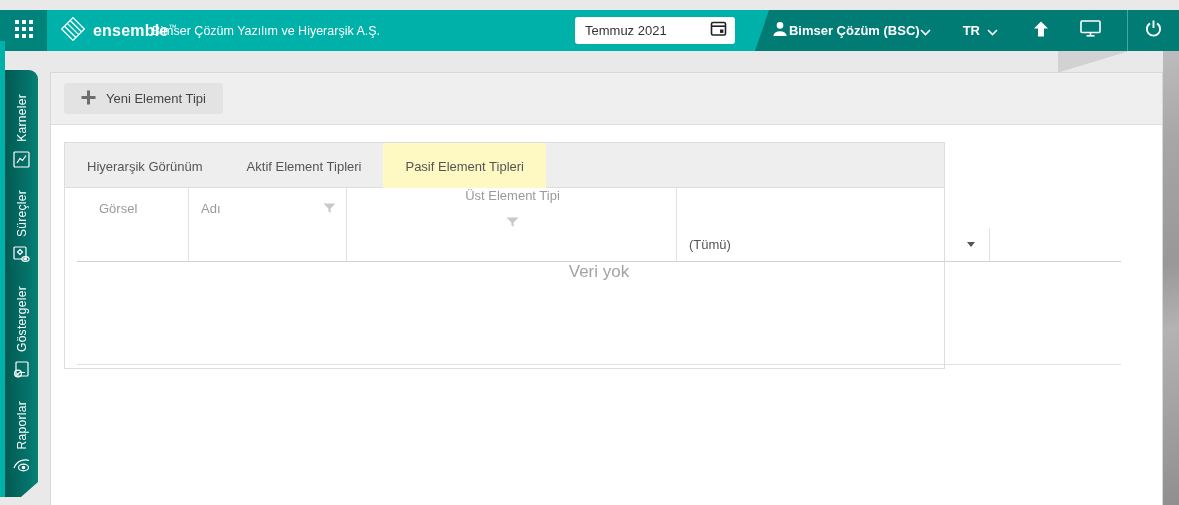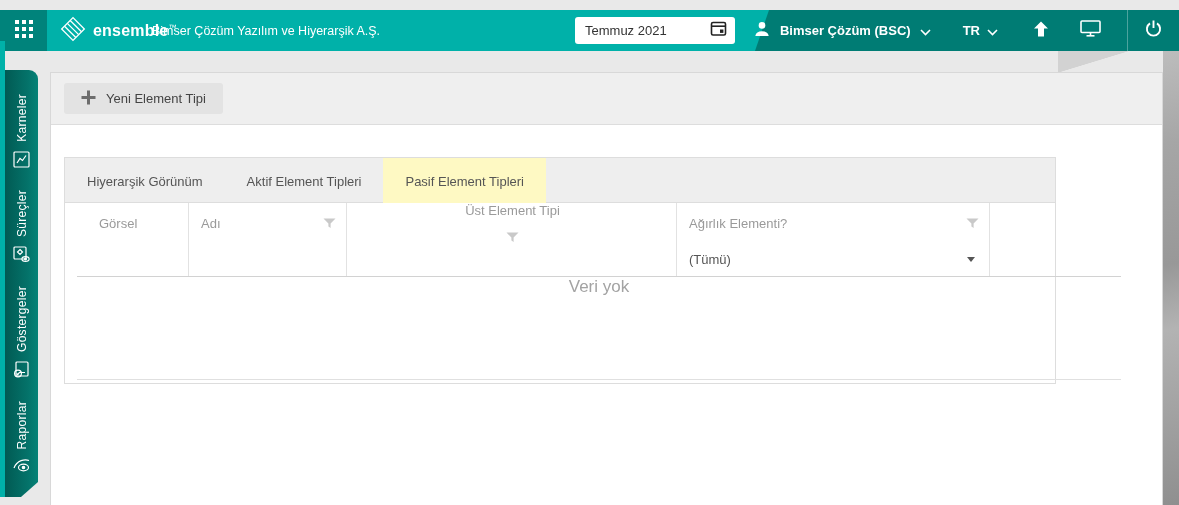--- a/index.html
+++ b/index.html
@@ -20,21 +20,21 @@
     display:flex; align-items:center; justify-content:center; cursor:pointer; }
   .logo { position:absolute; left:60px; top:0; height:41px; display:flex; align-items:center; gap:7px; color:#fff; }
   .logo-text { font-size:16px; font-weight:bold; letter-spacing:.2px; }
   .logo-tm { font-size:8px; vertical-align:super; }
   .company { position:absolute; left:152px; top:0; height:41px; display:flex; align-items:center;
     color:#fff; font-size:12.5px; }
   .datebox { position:absolute; left:575px; top:7px; width:160px; height:27px; background:#fff;
     border-radius:3px; display:flex; align-items:center; padding:0 8px 0 10px; cursor:pointer; }
   .datebox-value { flex:1; font-size:13px; color:#333; }
   .tr-cluster { position:absolute; right:0; top:0; height:41px; display:flex; align-items:center; color:#fff; }
-  .user-btn { display:flex; align-items:center; gap:9px; cursor:pointer; }
+  .user-btn { display:flex; align-items:center; cursor:pointer; }
   .user-label { font-size:13px; font-weight:bold; }
   .lang-btn { display:flex; align-items:center; gap:7px; cursor:pointer; margin-left:32px; }
   .lang-label { font-size:13px; font-weight:bold; }
   .tb-icon { cursor:pointer; display:flex; align-items:center; justify-content:center; }
   .tb-sep { width:1px; height:41px; background:rgba(255,255,255,.3); margin-left:26px; }
 
   
   .side-strip { position:absolute; left:0; top:41px; width:5px; height:456px; background:#00b1a9; }
   .side-panel { position:absolute; left:5px; top:70px; width:33px; height:427px;
     background:linear-gradient(90deg,#015a53 0%,#04736a 70%,#068277 100%);
@@ -53,21 +53,21 @@
   .btn-new { display:flex; align-items:center; gap:10px; background:#e3e3e3; border:none;
     border-radius:3px; height:31px; padding:0 17px; font-size:13px; color:#444;
     font-family:"Liberation Sans",sans-serif; cursor:pointer; }
   .heading-row { margin:0 13px; border-bottom:1px solid #e6e6e6; height:76px;
     display:flex; align-items:center; }
   .page-title { color:#00b3ad; font-size:20px; font-weight:bold; }
   .heading-sep { width:1px; height:38px; background:#ddd; margin:0 22px 0 30px; }
   .page-subtitle { color:#9b9b9b; font-size:14px; }
 
   
-  .tabs-box { margin:32px 13px 0 13px; width:992px; border:1px solid #ddd; }
+  .tabs-box { margin:17px 13px 0 13px; width:881px; border:1px solid #ddd; }
   .tab-strip { height:45px; background:#eeeeee; border-bottom:1px solid #ddd; display:flex; }
   .tab { height:46px; margin-bottom:-1px; padding:0 22px; display:flex; align-items:center;
     font-size:13px; color:#555; cursor:pointer; }
   .tab.active { background:#fef9c3; }
   .tab-content { background:#fff; height:180px; position:relative; }
 
   
   .grid { margin-left:12px; width:1044px; }
   .g-row { display:flex; }
   .g-head { height:40px; }
@@ -288,29 +288,20 @@
           </div>
           <div class="g-cell c2">
             <span>Üst Element Tipi</span>
             <span class="spacer"></span>
             <span class="funnel">
               <svg width="13" height="11" viewBox="0 0 13 11">
                   <polygon points="0.5,0.5 12.5,0.5 7.6,5.6 7.6,10 5.4,8.6 5.4,5.6" fill="#c9c9c9"></polygon>
                 </svg>
             </span>
           </div>
-          <div class="g-cell c3">
-            <span>Ağırlık Elementi?</span>
-            <span class="spacer"></span>
-            <span class="funnel">
-              <svg width="13" height="11" viewBox="0 0 13 11">
-                  <polygon points="0.5,0.5 12.5,0.5 7.6,5.6 7.6,10 5.4,8.6 5.4,5.6" fill="#c9c9c9"></polygon>
-                </svg>
-            </span>
-          </div>
           <div class="g-cell c4">
             <span></span>
           </div>
         </div>
 
         <div class="g-row g-filter">
           <div class="g-cell c0"></div>
           <div class="g-cell c1"></div>
           <div class="g-cell c2"></div>
           <div class="g-cell c3 select-cell">

